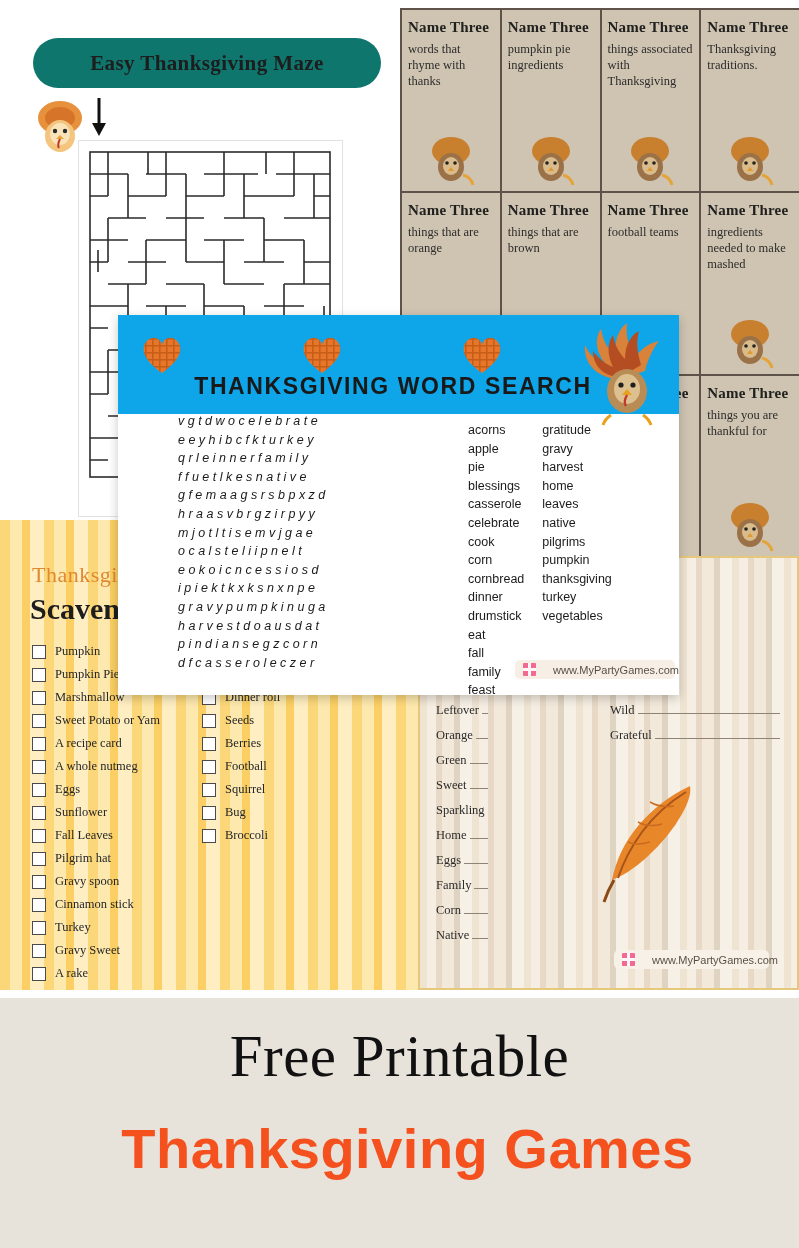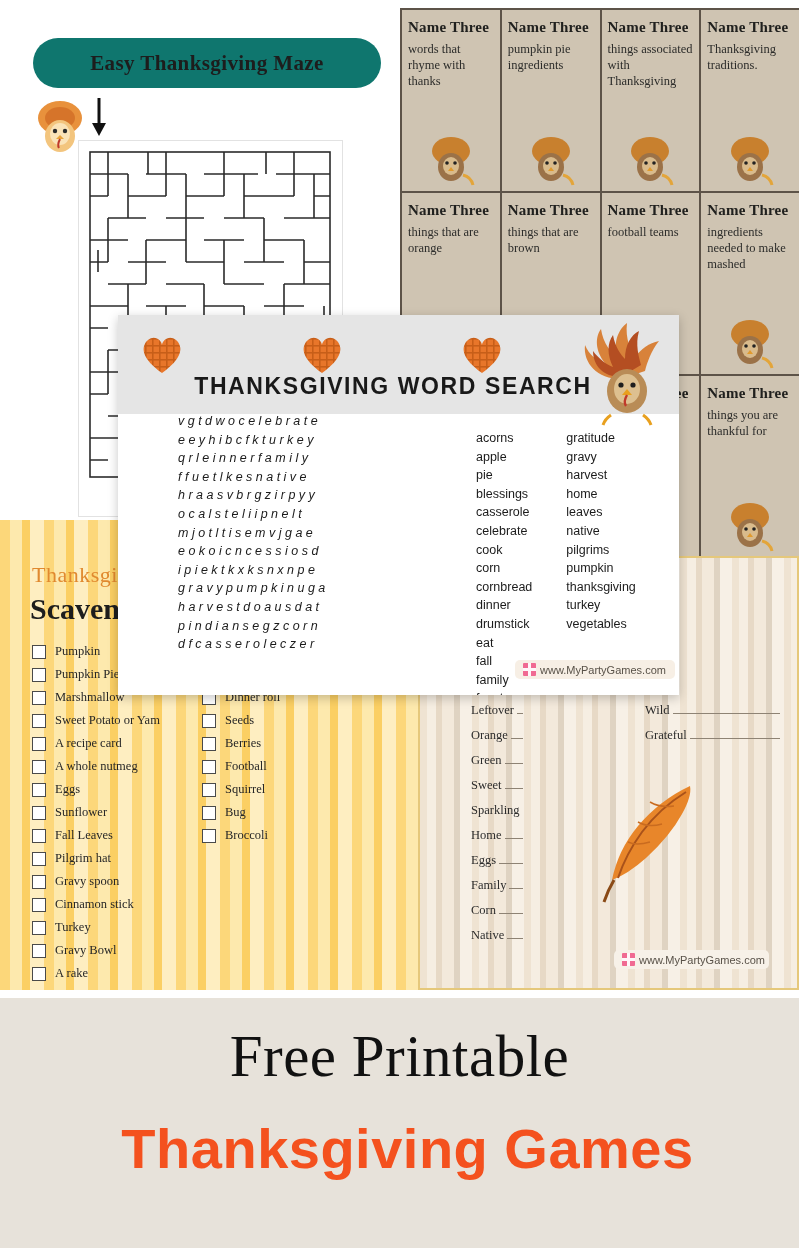--- a/index.html
+++ b/index.html
@@ -109,21 +109,21 @@
     width: 64px; height: 64px;
   }
 
   
   .wm {
     position: absolute;
     background: #f7ece2;
     border-radius: 5px;
     display: flex;
     align-items: center;
-    gap: 4px;
+    gap: 17px;
     padding: 3px 8px;
     font-size: 11px;
     color: #585148;
     font-family: "Liberation Sans", sans-serif;
     box-sizing: border-box;
   }
   .wm .gift {
     width: 13px; height: 13px;
     background: #f06a92;
     position: relative;
@@ -229,21 +229,20 @@
   }
   .stripes-col.left { left: 16px; }
   .stripes-col.right { left: 190px; }
   .fill-row {
     height: 25px;
     display: flex;
     align-items: baseline;
     font-family: "Liberation Serif", serif;
     font-size: 12.5px;
     color: #2b2b2b;
-    padding-left: 35px;
   }
   .fill-row .lbl { white-space: nowrap; }
   .fill-row .line {
     flex: 1 1 auto;
     border-bottom: 1px solid #8e8374;
     margin-left: 3px;
     height: 11px;
   }
   .leaf {
     position: absolute;
@@ -263,21 +262,21 @@
     left: 118px; top: 315px;
     width: 561px; height: 380px;
     background: #ffffff;
     box-shadow: 0 3px 10px rgba(0,0,0,.22);
     overflow: hidden;
   }
   .ws-head {
     position: absolute;
     left: 0; top: 0;
     width: 561px; height: 99px;
-    background: #e5e5e5;
+    background: #0ea5e9;
   }
   .ws-title {
     position: absolute;
     left: 60px; top: 58px;
     width: 430px;
     text-align: center;
     font-family: "Liberation Sans", sans-serif;
     font-weight: bold;
     font-size: 23px;
     letter-spacing: 1.6px;
@@ -316,21 +315,21 @@
     left: 350px; top: 106px;
     width: 200px;
     display: flex;
     gap: 18px;
     font-family: "Liberation Sans", sans-serif;
     font-size: 12.5px;
     color: #1b1b1b;
   }
   .ws-words ul {
     list-style: none;
-    margin: 8px; padding: 0;
+    margin: 0; padding: 0;
   }
   .ws-words li { line-height: 18.6px; }
   .wm-ws {
     position: absolute;
     left: 397px; top: 345px;
     width: 160px;
     background: #f7efe5;
   }
 
   
@@ -631,21 +630,21 @@
         <div class="scav-item">
             <span class="cb"></span>
             <span>Cinnamon stick</span>
           </div>
         <div class="scav-item">
             <span class="cb"></span>
             <span>Turkey</span>
           </div>
         <div class="scav-item">
             <span class="cb"></span>
-            <span>Gravy Bowl</span>
+            <span>Gravy Sweet</span>
           </div>
         <div class="scav-item">
             <span class="cb"></span>
             <span>A rake</span>
           </div>
       </div>
 
       <div class="scav-col right">
         <div class="scav-item">
             <span class="cb"></span>
@@ -822,27 +821,30 @@
       <div class="ws-row">
           <span>e e y h i b c f k t u r k e y</span>
         </div>
       <div class="ws-row">
           <span>q r l e i n n e r f a m i l y</span>
         </div>
       <div class="ws-row">
           <span>f f u e t l k e s n a t i v e</span>
         </div>
       <div class="ws-row">
+          <span>g f e m a a g s r s b p x z d</span>
+        </div>
+      <div class="ws-row">
           <span>h r a a s v b r g z i r p y y</span>
         </div>
       <div class="ws-row">
+          <span>m j o t l t i s e m v j g a e</span>
+        </div>
+      <div class="ws-row">
           <span>o c a l s t e l i i p n e l t</span>
-        </div>
-      <div class="ws-row">
-          <span>m j o t l t i s e m v j g a e</span>
         </div>
       <div class="ws-row">
           <span>e o k o i c n c e s s i o s d</span>
         </div>
       <div class="ws-row">
           <span>i p i e k t k x k s n x n p e</span>
         </div>
       <div class="ws-row">
           <span>g r a v y p u m p k i n u g a</span>
         </div>

